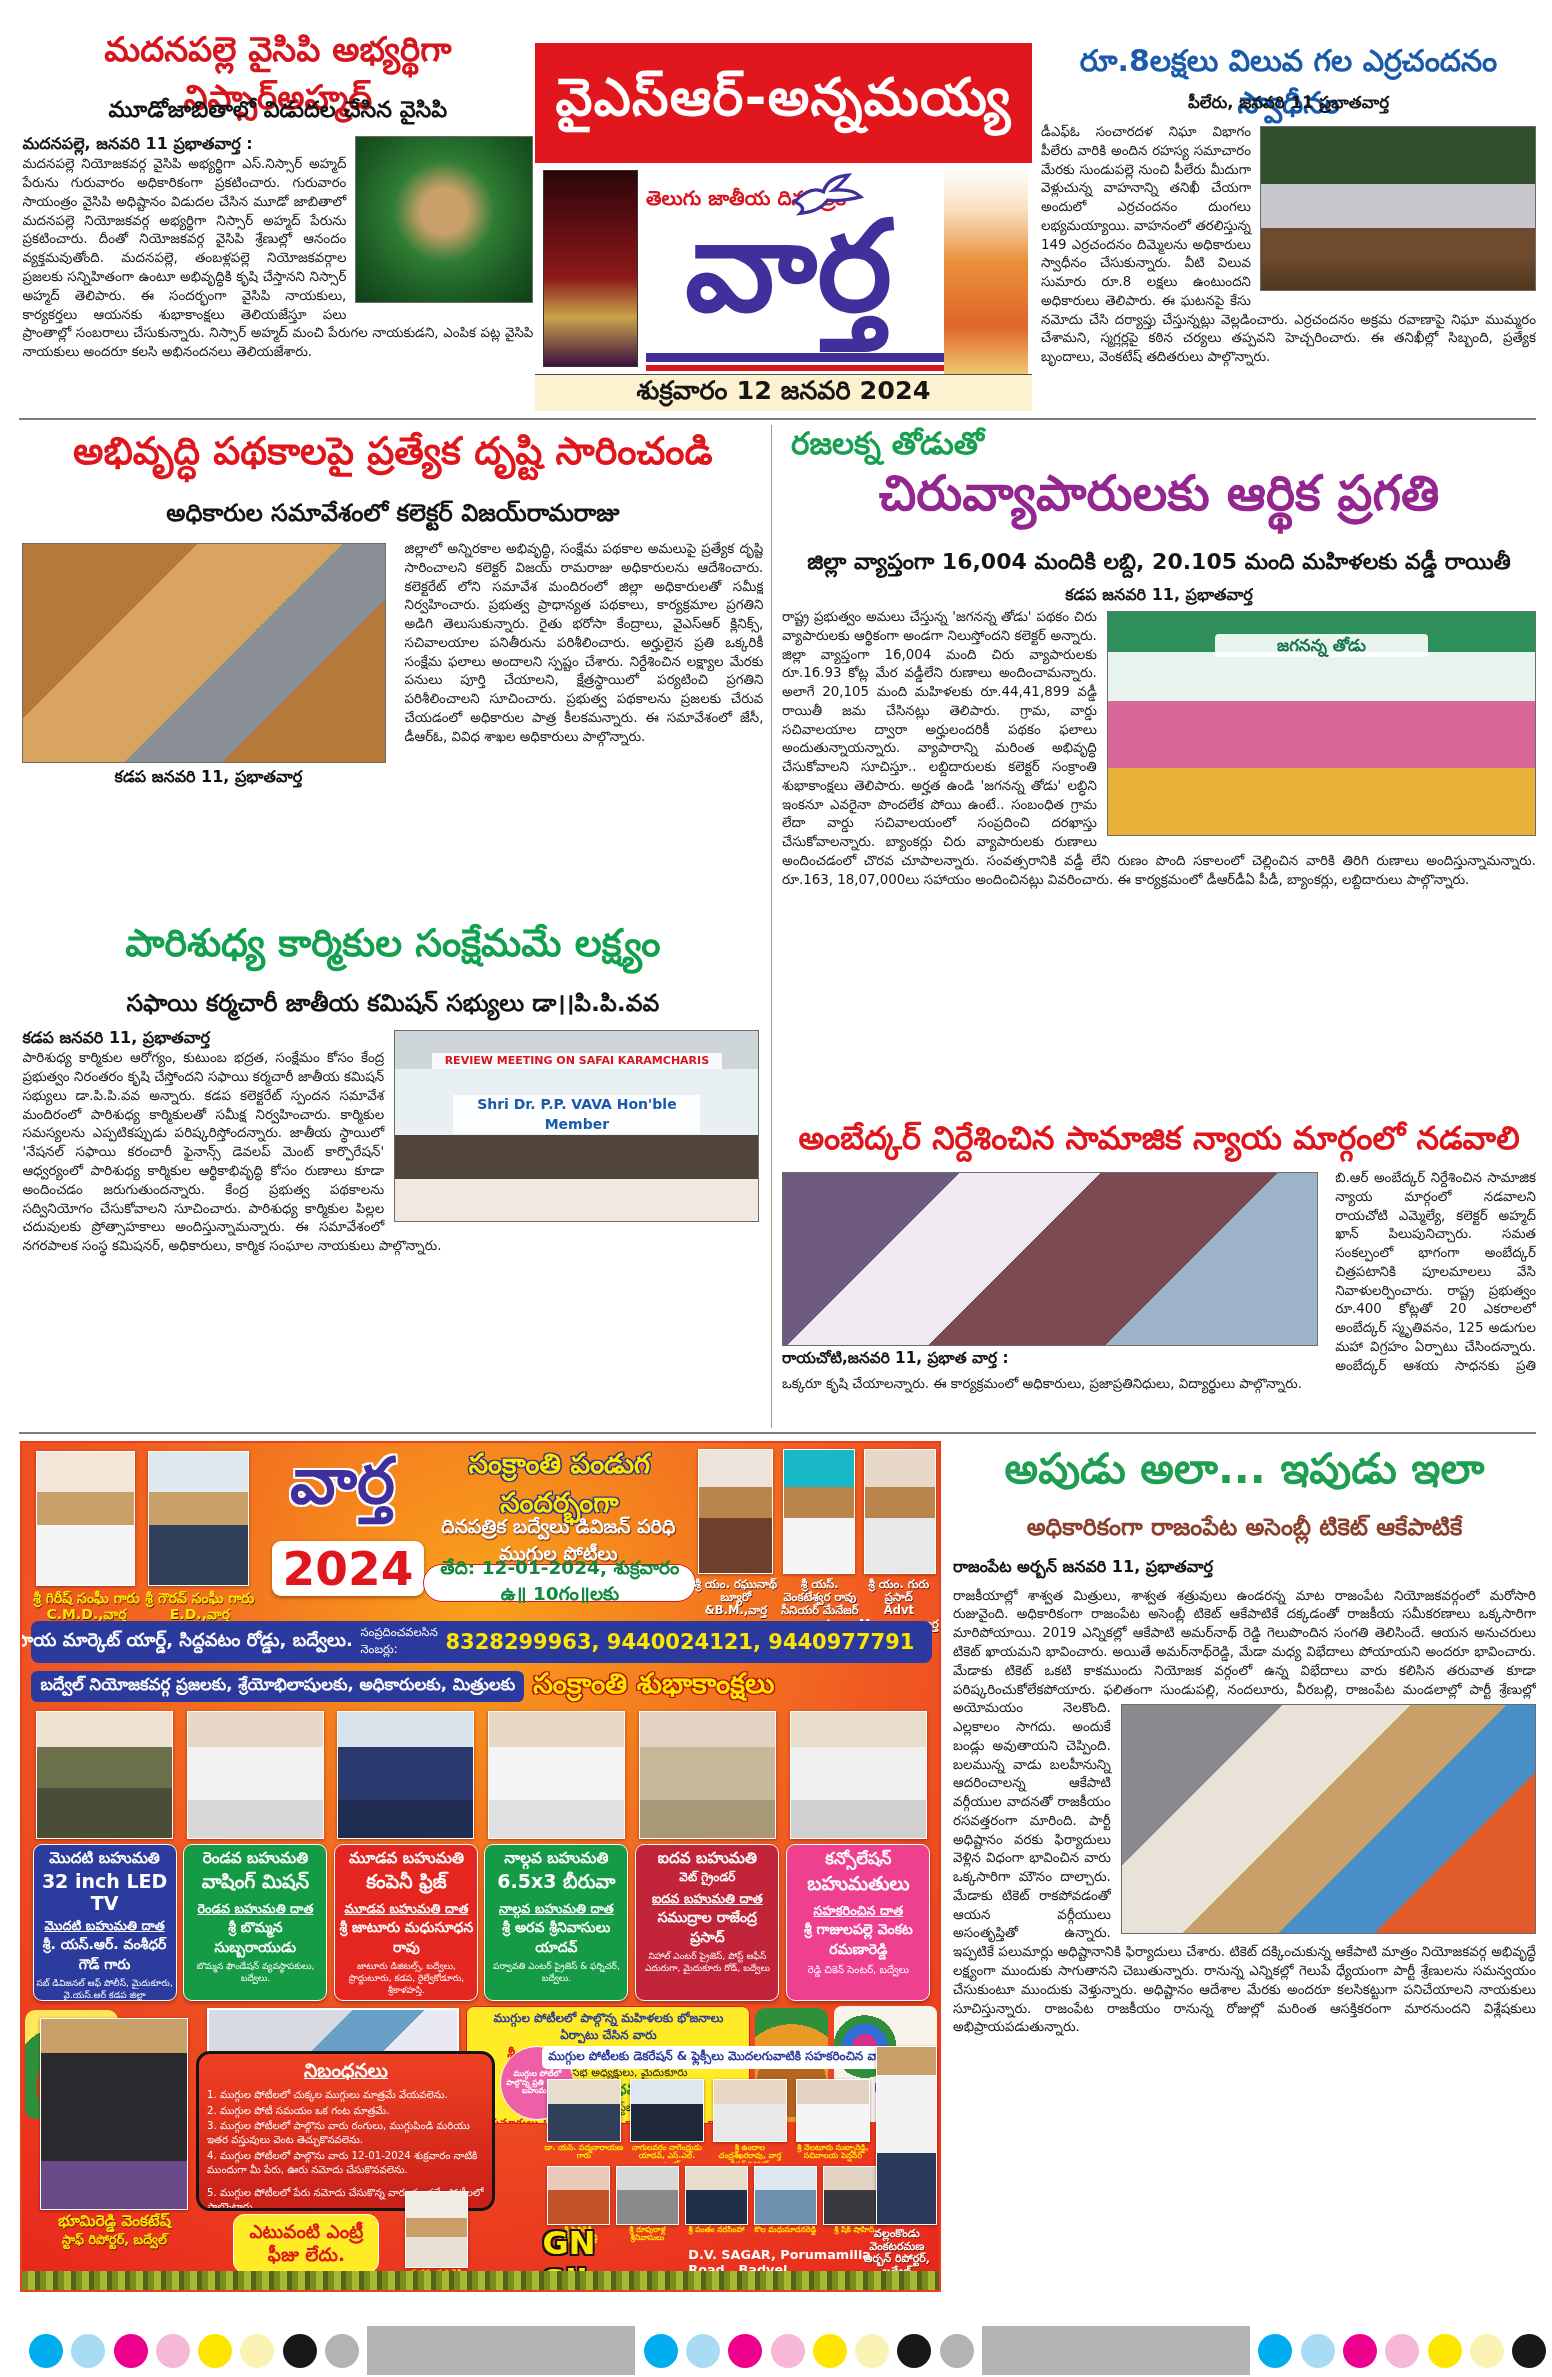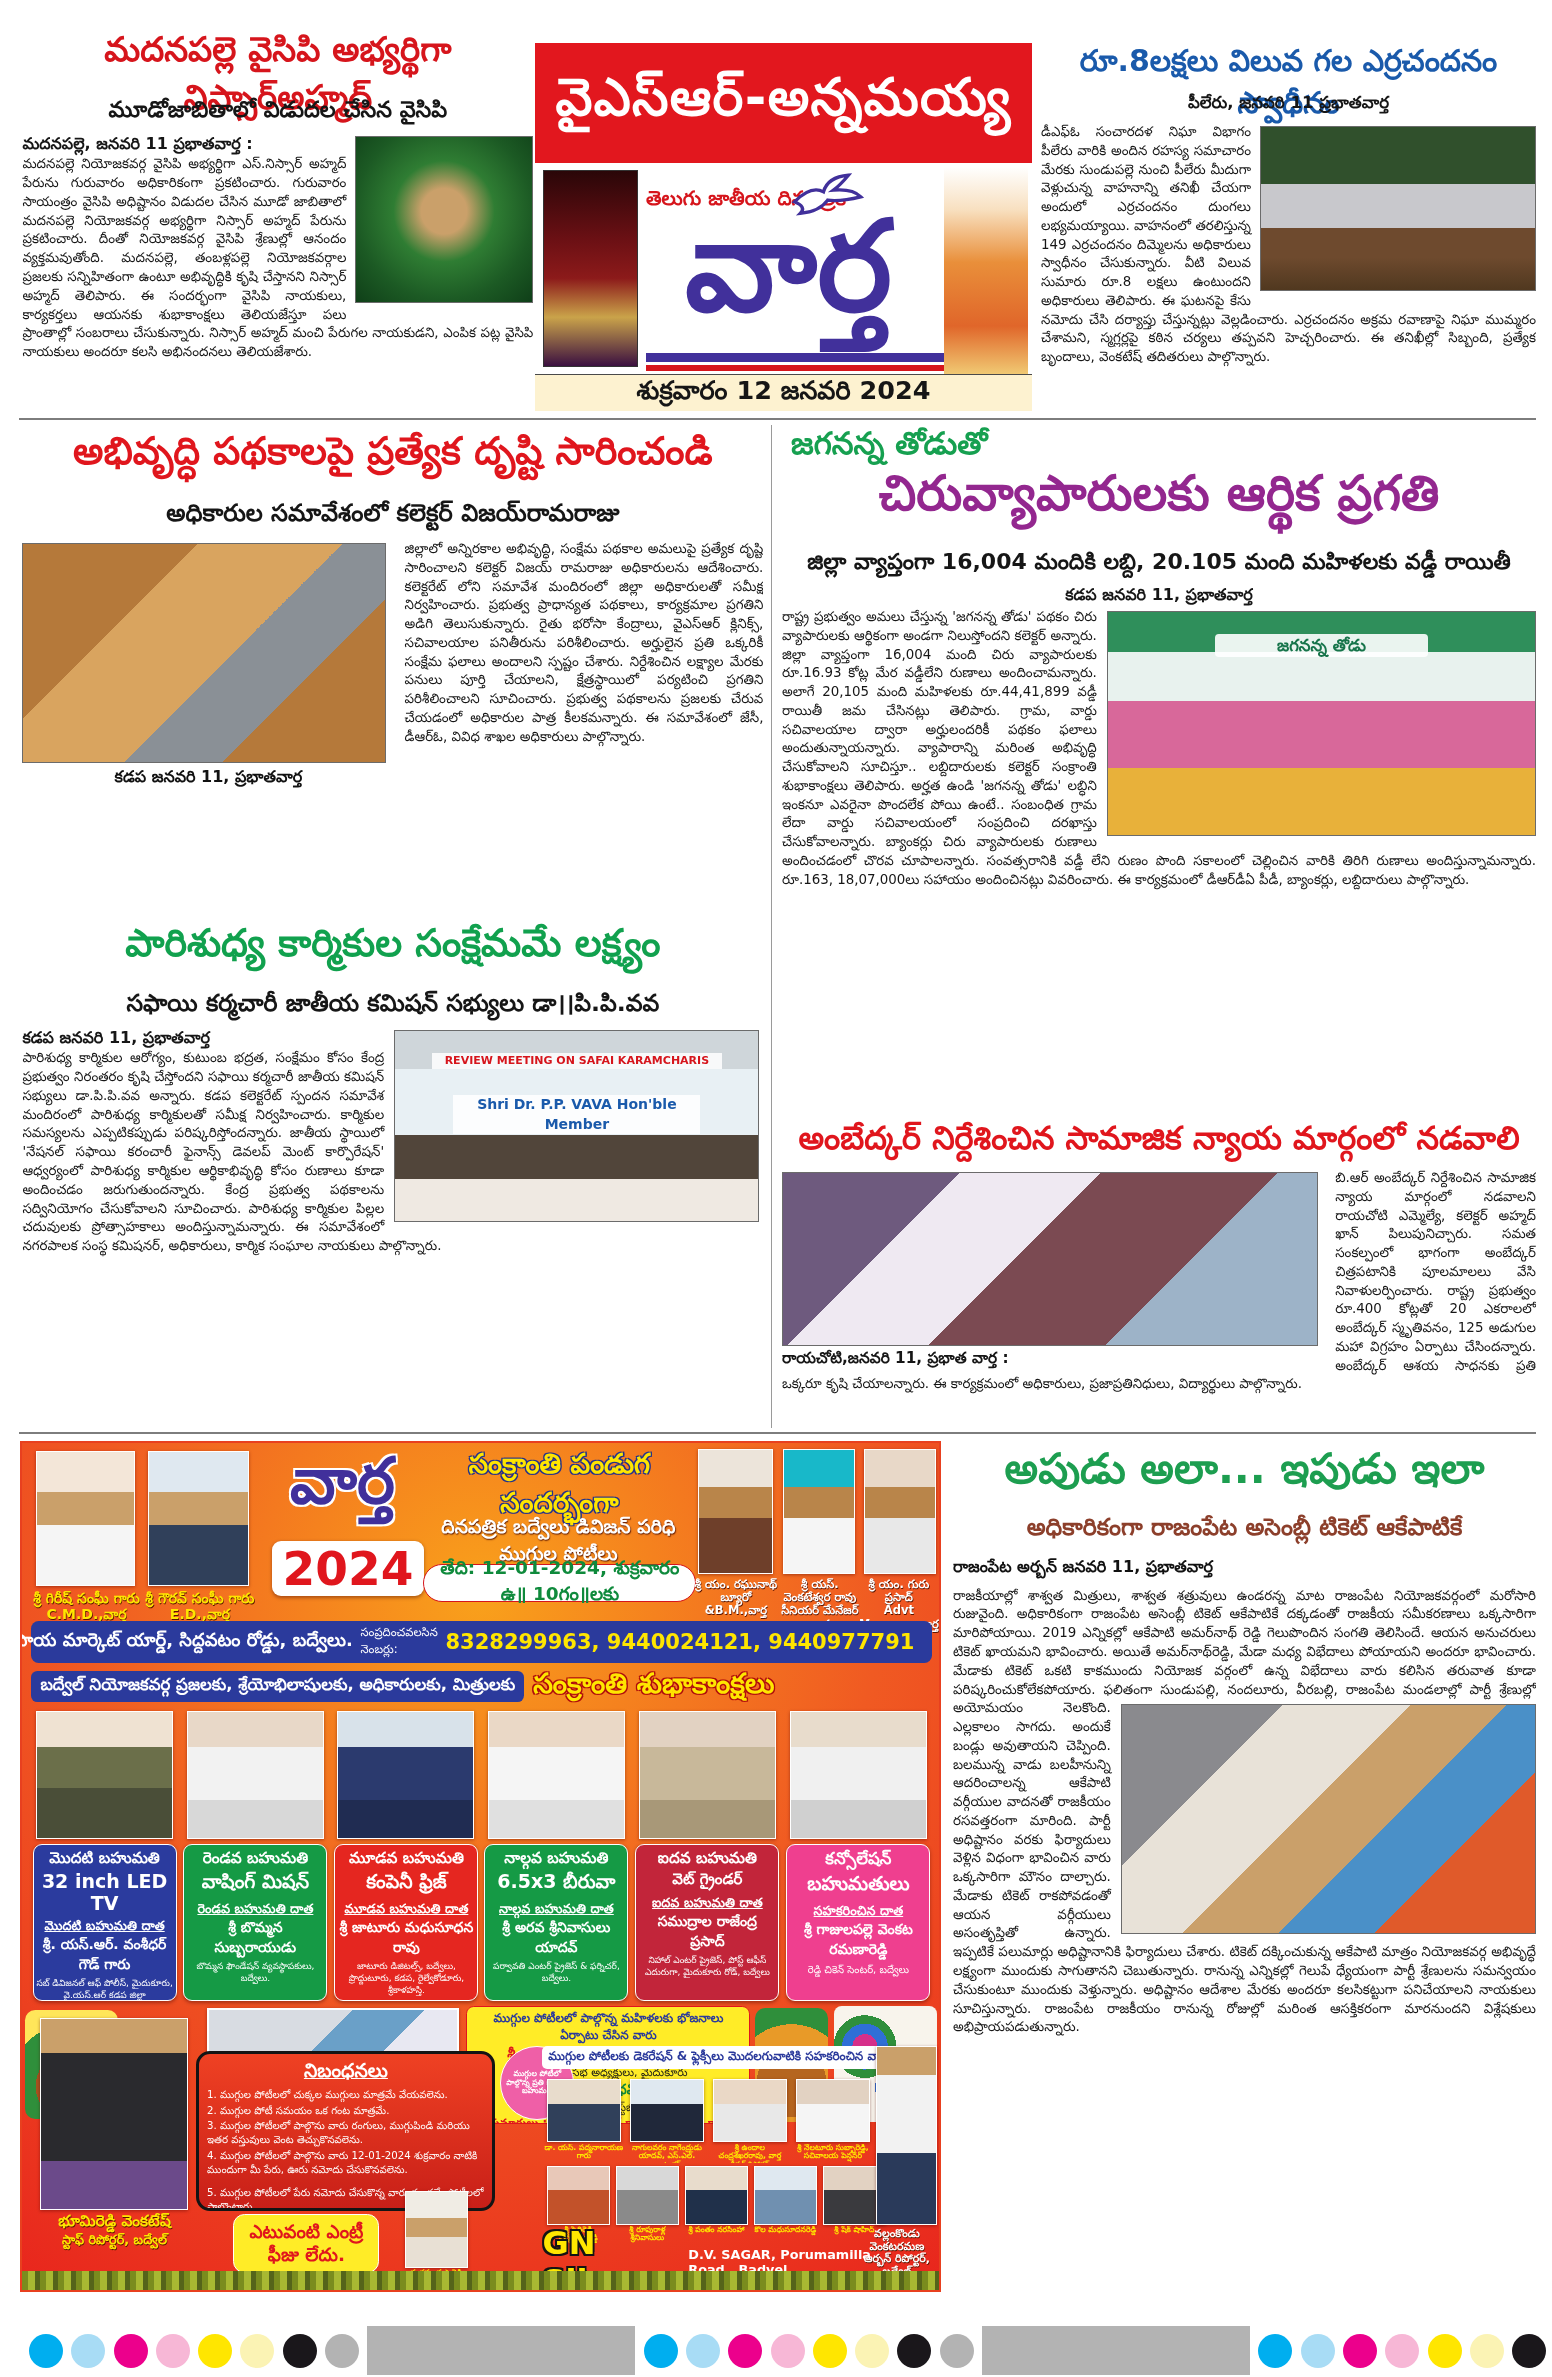--- a/index.html
+++ b/index.html
@@ -77,21 +77,21 @@
     <div style="float:right;width:369px;margin:2.6px 0 5.1px 10.2px;">
       <div class="ph" style="width:365px;height:192px;background:linear-gradient(180deg,#cfd6da 0 20%,#e8f0f4 20% 55%,#51453a 55% 78%,#efe9e2 78% 100%);position:relative;overflow:hidden;">
         <div class="ctr b" style="position:absolute;left:10%;top:12%;width:80%;font-size:11px;color:#d6151c;background:rgba(255,255,255,.85);">REVIEW MEETING ON SAFAI KARAMCHARIS</div>
         <div class="ctr b" style="position:absolute;left:16%;top:34%;width:68%;font-size:14px;color:#1a5aab;background:rgba(255,255,255,.85);">Shri Dr. P.P. VAVA  Hon'ble Member</div>
       </div>
     </div>
     <span class="b" style="font-size:16px;">కడప జనవరి 11, ప్రభాతవార్త</span><br>
     <span>పారిశుధ్య కార్మికుల ఆరోగ్యం, కుటుంబ భద్రత, సంక్షేమం కోసం కేంద్ర ప్రభుత్వం నిరంతరం కృషి చేస్తోందని సఫాయి కర్మచారీ జాతీయ కమిషన్ సభ్యులు డా.పి.పి.వవ అన్నారు. కడప కలెక్టరేట్ స్పందన సమావేశ మందిరంలో పారిశుధ్య కార్మికులతో సమీక్ష నిర్వహించారు. కార్మికుల సమస్యలను ఎప్పటికప్పుడు పరిష్కరిస్తోందన్నారు. జాతీయ స్థాయిలో 'నేషనల్ సఫాయి కరంచారీ ఫైనాన్స్ డెవలప్ మెంట్ కార్పొరేషన్' ఆధ్వర్యంలో పారిశుధ్య కార్మికుల ఆర్థికాభివృద్ధి కోసం రుణాలు కూడా అందించడం జరుగుతుందన్నారు. కేంద్ర ప్రభుత్వ పథకాలను సద్వినియోగం చేసుకోవాలని సూచించారు. పారిశుధ్య కార్మికుల పిల్లల చదువులకు ప్రోత్సాహకాలు అందిస్తున్నామన్నారు. ఈ సమావేశంలో నగరపాలక సంస్థ కమిషనర్, అధికారులు, కార్మిక సంఘాల నాయకులు పాల్గొన్నారు.</span>
   </div>
 
-  <div class="abs b" style="left:791px;top:425px;font-size:31px;color:#16a050;">జగనన్న తోడుతో</div>
+  <div class="abs b" style="left:791px;top:425px;font-size:31px;color:#16a050;">రజలక్న తోడుతో</div>
   <div class="abs ctr b" style="left:782px;top:465px;width:754px;font-size:49px;color:#93278f;">చిరువ్యాపారులకు ఆర్థిక ప్రగతి</div>
   <div class="abs ctr b" style="left:782px;top:549px;width:754px;font-size:22px;color:#161616;">జిల్లా వ్యాప్తంగా 16,004 మందికి లబ్ది, 20.105 మంది మహిళలకు వడ్డీ రాయితీ</div>
   <div class="abs ctr b" style="left:782px;top:585px;width:754px;font-size:16px;color:#161616;">కడప జనవరి 11, ప్రభాతవార్త</div>
   <div class="abs body-text" style="left:782px;top:608px;width:754px;height:503px;">
     <div class="ph" style="float:right;width:429px;height:225px;margin:2.6px 0 6.4px 10.2px;background:linear-gradient(180deg,#2f8f5b 0 18%,#e8f2ee 18% 40%,#d8689a 40% 70%,#e8b13a 70% 100%);position:relative;overflow:hidden;">
       <div class="ctr b" style="position:absolute;left:25%;top:10%;width:50%;font-size:16.6px;color:#16744a;background:rgba(255,255,255,.9);border-radius:3.8px;">జగనన్న తోడు</div>
     </div>
     <span>రాష్ట్ర ప్రభుత్వం అమలు చేస్తున్న 'జగనన్న తోడు' పథకం చిరు వ్యాపారులకు ఆర్థికంగా అండగా నిలుస్తోందని కలెక్టర్ అన్నారు. జిల్లా వ్యాప్తంగా 16,004 మంది చిరు వ్యాపారులకు రూ.16.93 కోట్ల మేర వడ్డీలేని రుణాలు అందించామన్నారు. అలాగే 20,105 మంది మహిళలకు రూ.44,41,899 వడ్డీ రాయితీ జమ చేసినట్లు తెలిపారు. గ్రామ, వార్డు సచివాలయాల ద్వారా అర్హులందరికీ పథకం ఫలాలు అందుతున్నాయన్నారు. వ్యాపారాన్ని మరింత అభివృద్ధి చేసుకోవాలని సూచిస్తూ.. లబ్దిదారులకు కలెక్టర్ సంక్రాంతి శుభాకాంక్షలు తెలిపారు. అర్హత ఉండి 'జగనన్న తోడు' లబ్ధిని ఇంకనూ ఎవరైనా పొందలేక పోయి ఉంటే.. సంబంధిత గ్రామ లేదా వార్డు సచివాలయంలో సంప్రదించి దరఖాస్తు చేసుకోవాలన్నారు. బ్యాంకర్లు చిరు వ్యాపారులకు రుణాలు అందించడంలో చొరవ చూపాలన్నారు. సంవత్సరానికి వడ్డీ లేని రుణం పొంది సకాలంలో చెల్లించిన వారికి తిరిగి రుణాలు అందిస్తున్నామన్నారు. రూ.163, 18,07,000లు సహాయం అందించినట్లు వివరించారు. ఈ కార్యక్రమంలో డీఆర్‌డీఏ పీడీ, బ్యాంకర్లు, లబ్దిదారులు పాల్గొన్నారు.</span>
   </div>
 
@@ -188,21 +188,21 @@
     </div>
     <div class="abs prize" style="left: 462px; top: 401px; width: 144px; height: 157px; background: rgb(21, 154, 69);">
       <div class="b" style="font-size:15.3px;">నాల్గవ బహుమతి</div>
       <div class="b" style="font-size:19px;">6.5x3 బీరువా</div>
       <div class="b u" style="font-size:12.8px;margin-top:3.8px;">నాల్గవ బహుమతి దాత</div>
       <div class="b" style="font-size:14px;">శ్రీ అరవ శ్రీనివాసులు యాదవ్</div>
       <div style="font-size:9px;margin-top:2.6px;">పర్వావతి ఎంటర్ ప్రైజెస్ &amp; ఫర్నిచర్, బద్వేలు.</div>
     </div>
     <div class="abs prize" style="left: 613px; top: 401px; width: 144px; height: 157px; background: rgb(194, 37, 58);">
       <div class="b" style="font-size:15.3px;">ఐదవ బహుమతి</div>
-      <div class="b" style="font-size:15px;">వెట్ గ్రైండర్</div>
+      <div class="b" style="font-size:12px;">వెట్ గ్రైండర్</div>
       <div class="b u" style="font-size:12.8px;margin-top:3.8px;">ఐదవ బహుమతి దాత</div>
       <div class="b" style="font-size:14px;">సముద్రాల రాజేంద్ర ప్రసాద్</div>
       <div style="font-size:9px;margin-top:2.6px;">నిహాల్ ఎంటర్ ప్రైజెస్, పోస్ట్ ఆఫీస్ ఎదురుగా, మైదుకూరు రోడ్, బద్వేలు</div>
     </div>
     <div class="abs prize" style="left: 764px; top: 401px; width: 144px; height: 157px; background: rgb(239, 63, 143);">
       <div class="b" style="font-size:16.6px;">కన్సోలేషన్</div>
       <div class="b" style="font-size:19px;">బహుమతులు</div>
       <div class="b u" style="font-size:12.8px;margin-top:3.8px;">సహకరించిన దాత</div>
       <div class="b" style="font-size:14px;">శ్రీ గాజులపల్లె వెంకట రమణారెడ్డి</div>
       <div style="font-size:10px;margin-top:3px;">రెడ్డి చికెన్ సెంటర్, బద్వేలు</div>

